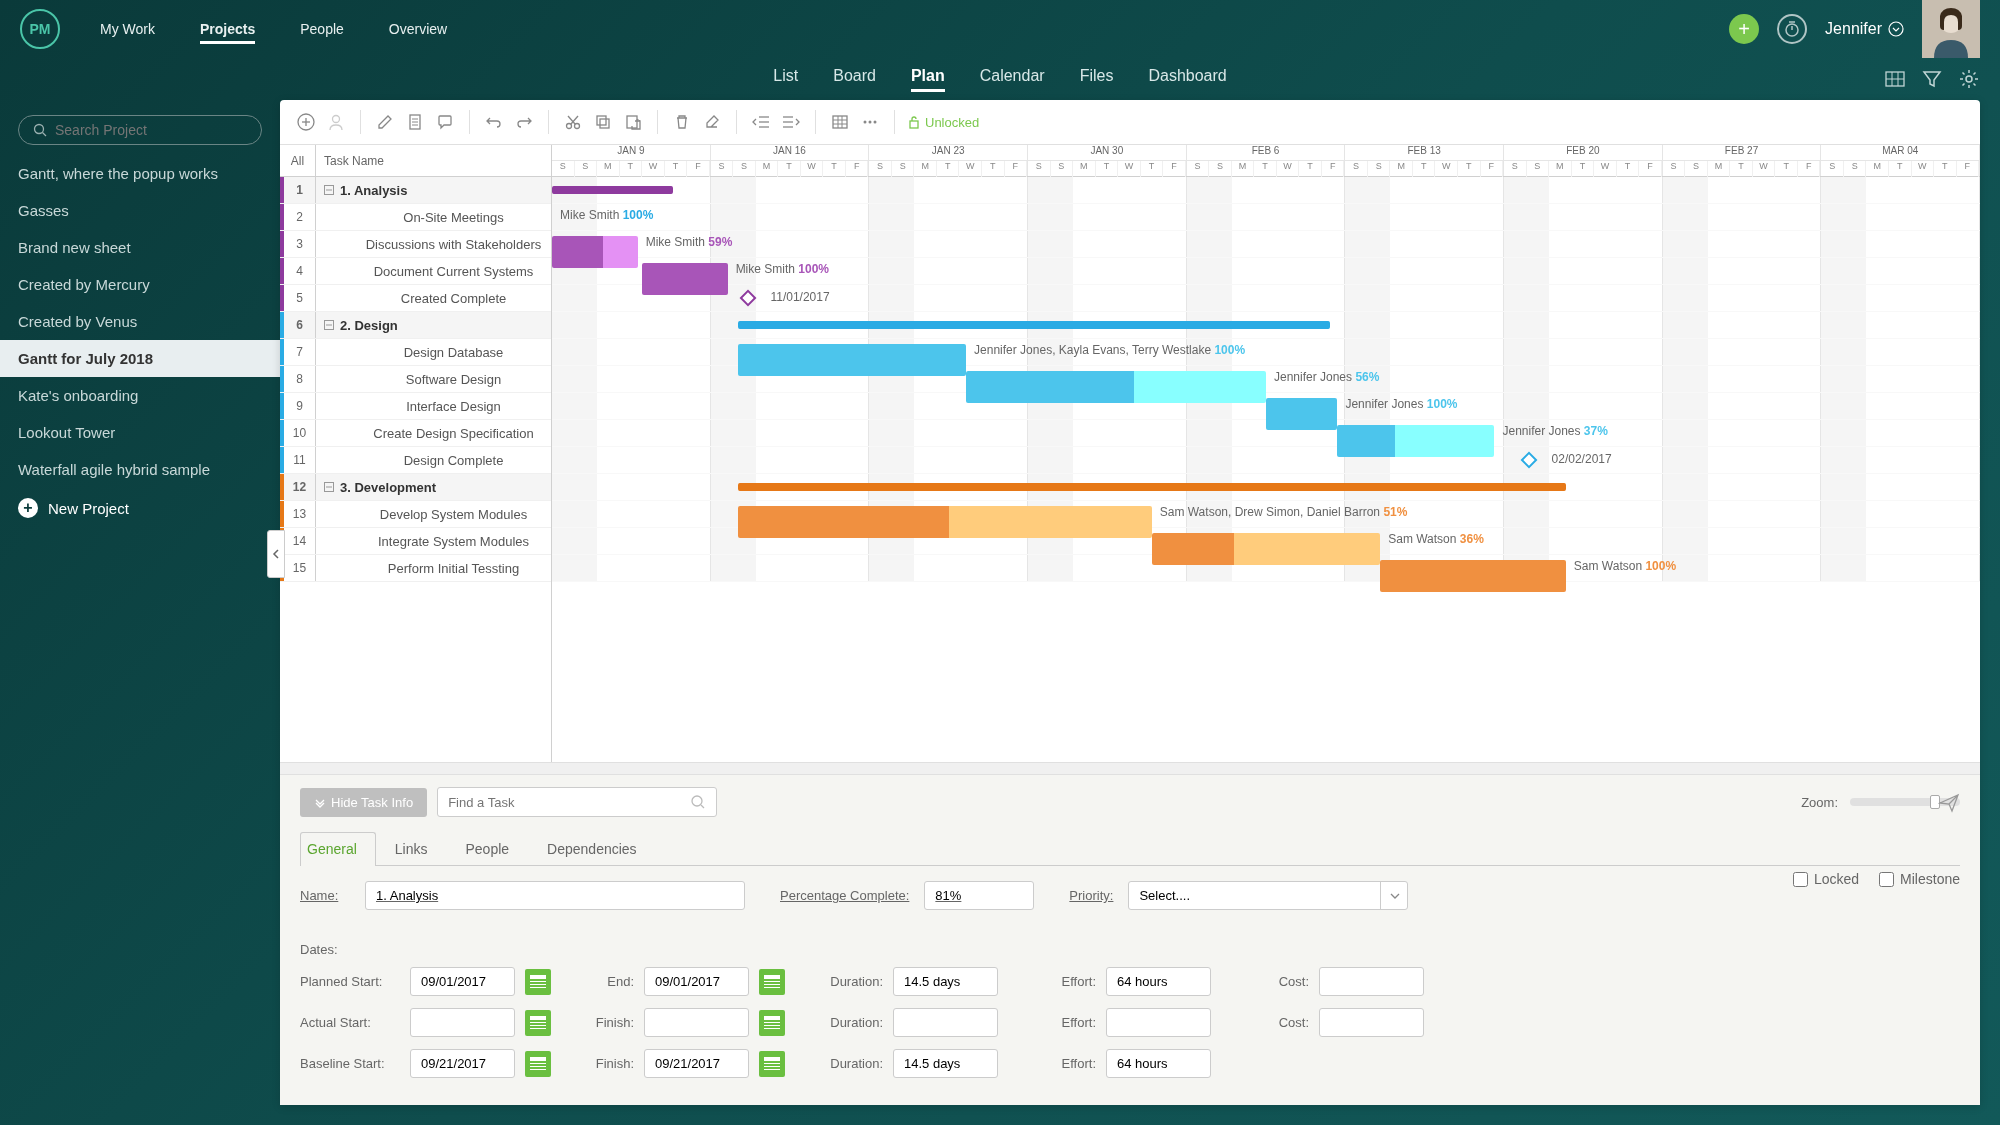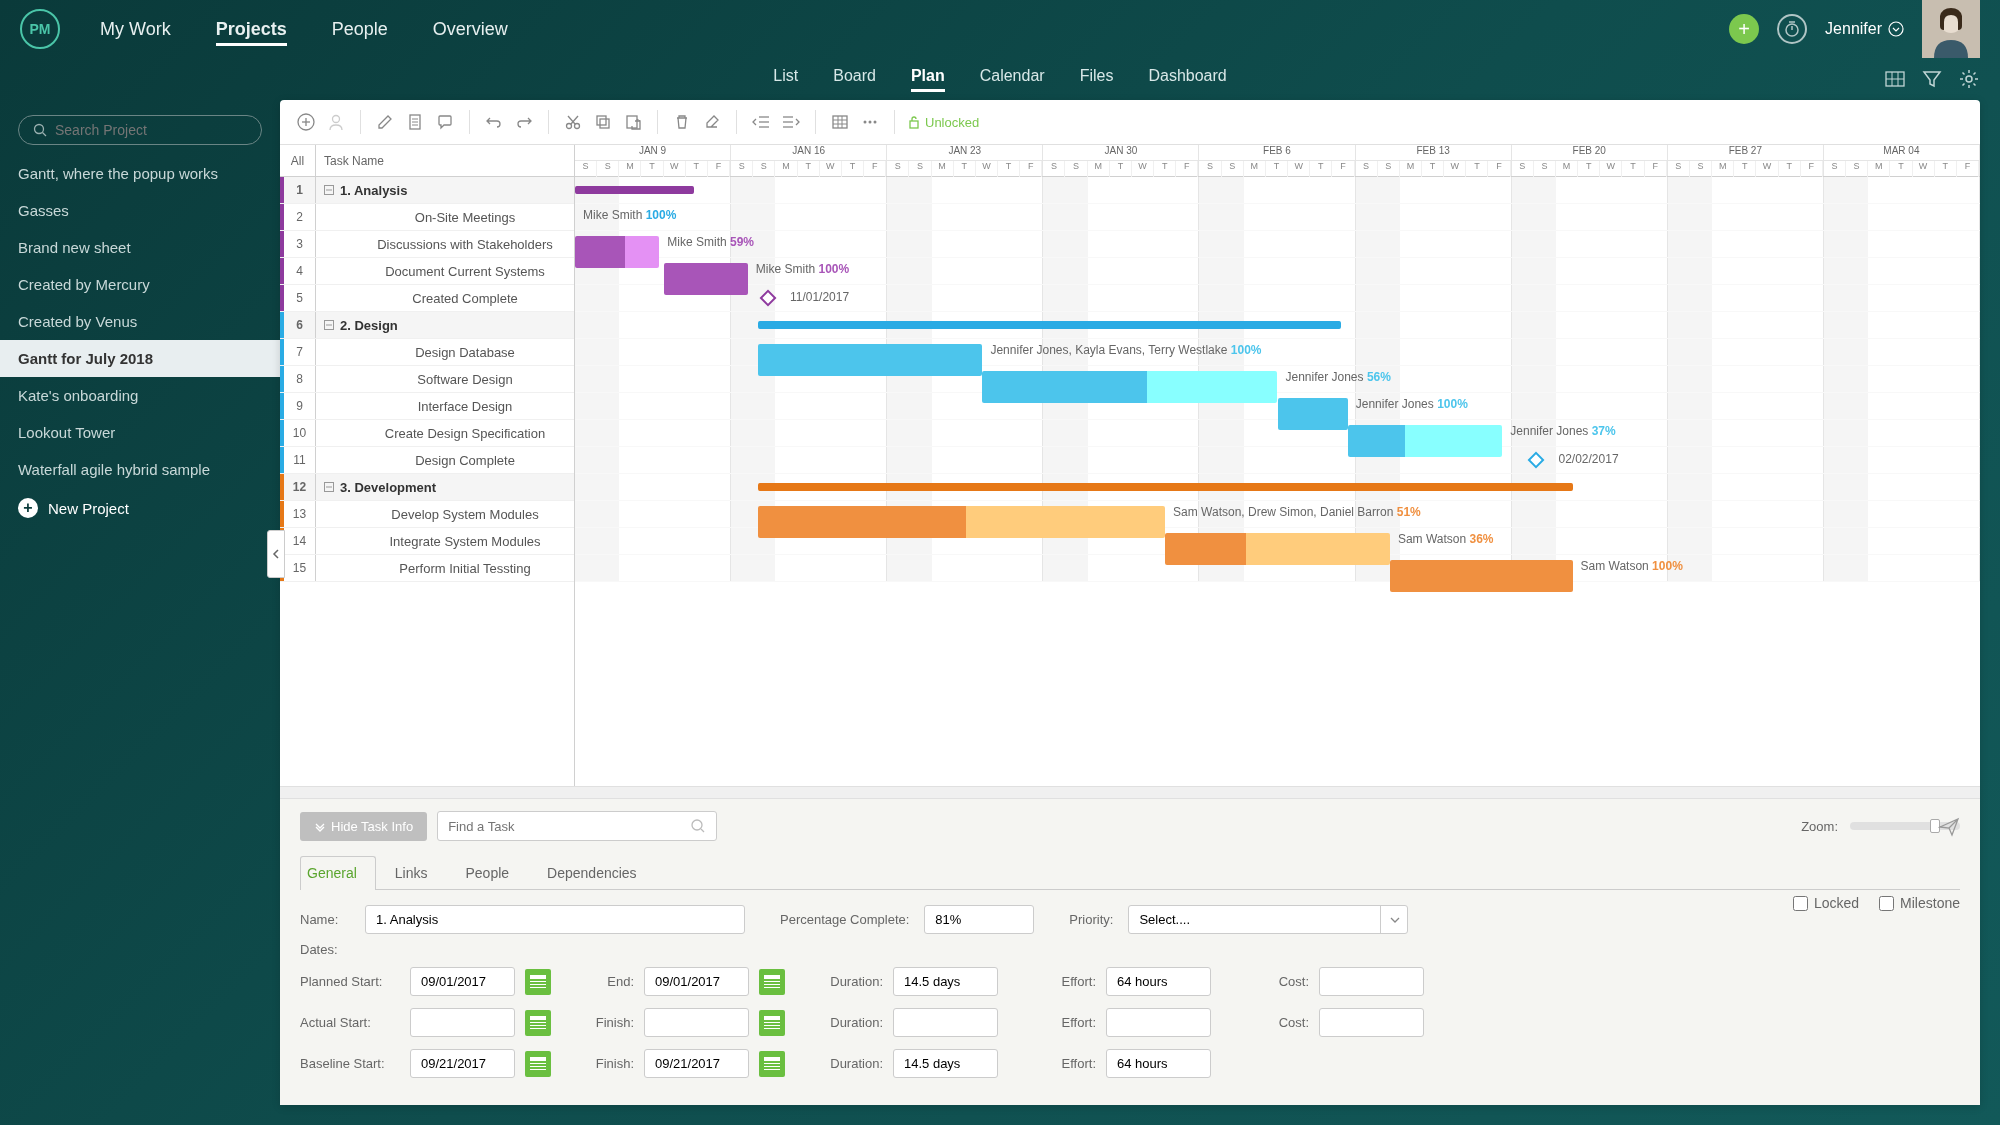--- a/index.html
+++ b/index.html
@@ -1,21 +1,21 @@
 <!DOCTYPE html>
 <html><head>
 <meta charset="utf-8">
 <style>
 * { margin: 0; padding: 0; box-sizing: border-box; font-family: Arial, sans-serif; }
 body { width: 2000px; height: 1125px; overflow: hidden; background: linear-gradient(135deg, #0a3a3a 0%, #0f4d4d 50%, #125959 100%); }
 
 
 .topnav { height: 58px; display: flex; align-items: center; padding: 0 20px; color: #fff; }
 .logo { width: 40px; height: 40px; border: 2px solid #4ac5a8; border-radius: 50%; display: flex; align-items: center; justify-content: center; font-weight: bold; color: #4ac5a8; font-size: 14px; margin-right: 40px; }
-.topnav-item { color: #e8f0f0; font-size: 18px; margin-right: 45px; padding-bottom: 4px; cursor: pointer; }
+.topnav-item { color: #e8f0f0; font-size: 14px; margin-right: 45px; padding-bottom: 4px; cursor: pointer; }
 .topnav-item.active { border-bottom: 3px solid #fff; font-weight: 600; }
 .topnav-right { margin-left: auto; display: flex; align-items: center; gap: 18px; }
 .add-btn { width: 30px; height: 30px; background: #7cc84e; border-radius: 50%; display: flex; align-items: center; justify-content: center; color: #fff; font-size: 20px; cursor: pointer; }
 .clock-btn { width: 30px; height: 30px; border: 2px solid #b0c5c5; border-radius: 50%; display: flex; align-items: center; justify-content: center; cursor: pointer; }
 .user-name { color: #fff; font-size: 16px; display: flex; align-items: center; gap: 6px; cursor: pointer; }
 .avatar { width: 58px; height: 58px; background: #d0c5b8; display: flex; align-items: center; justify-content: center; font-size: 28px; }
 
 
 .subnav-wrap { height: 42px; display: flex; align-items: center; position: relative; }
 .subnav { display: flex; gap: 35px; margin: 0 auto; }
@@ -39,21 +39,21 @@
 .panel { background: #fff; border-radius: 4px; height: 100%; display: flex; flex-direction: column; box-shadow: 0 2px 8px rgba(0,0,0,0.15); }
 
 
 .toolbar { height: 45px; border-bottom: 1px solid #e0e0e0; display: flex; align-items: center; padding: 0 15px; gap: 8px; }
 .tb-icon { width: 22px; height: 22px; cursor: pointer; display: flex; align-items: center; justify-content: center; color: #888; }
 .tb-sep { width: 1px; height: 24px; background: #e0e0e0; margin: 0 5px; }
 .unlocked { display: flex; align-items: center; gap: 5px; color: #7cc84e; font-size: 13px; }
 
 
 .gantt-wrap { flex: 1; display: flex; overflow: hidden; position: relative; }
-.task-list { width: 295px; border-right: 1px solid #d0d0d0; overflow: hidden; display: flex; flex-direction: column; }
+.task-list { width: 272px; border-right: 1px solid #d0d0d0; overflow: hidden; display: flex; flex-direction: column; }
 .task-header { height: 32px; border-bottom: 1px solid #d0d0d0; display: flex; font-size: 12px; color: #666; }
 .task-all { width: 36px; display: flex; align-items: center; justify-content: center; border-right: 1px solid #d0d0d0; }
 .task-name-hdr { flex: 1; display: flex; align-items: center; padding-left: 8px; }
 .task-row { height: 27px; display: flex; font-size: 13px; border-bottom: 1px solid #f0f0f0; align-items: center; }
 .task-num { width: 36px; text-align: center; color: #666; border-right: 1px solid #d0d0d0; border-left: 4px solid transparent; height: 100%; display: flex; align-items: center; justify-content: center; font-size: 12px; }
 .task-num.phase { font-weight: bold; background: #f5f5f5; }
 .phase-purple { border-left-color: #8e3a9e !important; }
 .phase-blue { border-left-color: #2aabe4 !important; }
 .phase-orange { border-left-color: #e67817 !important; }
 .task-label { flex: 1; padding-left: 8px; color: #555; display: flex; align-items: center; gap: 6px; }
@@ -91,21 +91,21 @@
 .find-task input { border: none; outline: none; flex: 1; font-size: 13px; }
 .zoom-wrap { margin-left: auto; display: flex; align-items: center; gap: 12px; font-size: 13px; color: #666; }
 .zoom-slider { width: 110px; height: 8px; background: #e0e0e0; border-radius: 4px; position: relative; }
 .zoom-thumb { position: absolute; right: 20px; top: -3px; width: 10px; height: 14px; background: #fff; border: 1px solid #aaa; border-radius: 2px; }
 
 .tabs { display: flex; border-bottom: 1px solid #ccc; }
 .tab { padding: 8px 18px; font-size: 14px; color: #666; cursor: pointer; border: 1px solid transparent; border-bottom: none; }
 .tab.active { color: #5aa52e; border-color: #ccc; background: #f5f5f2; border-radius: 3px 3px 0 0; margin-bottom: -1px; padding-left: 6px; }
 
 .form-area { padding: 15px 0; position: relative; }
-.form-row { display: flex; align-items: center; gap: 15px; margin-bottom: 8px; font-size: 13px; color: #666; }
+.form-row { display: flex; align-items: center; gap: 15px; margin-bottom: 32px; font-size: 13px; color: #666; text-decoration: underline; }
 .form-label { min-width: 50px; }
 .form-input { border: 1px solid #ccc; border-radius: 3px; padding: 6px 10px; font-size: 13px; background: #fff; }
 .form-input.wide { width: 380px; }
 .form-input.med { width: 110px; }
 .form-input.sm { width: 105px; }
 .cal-icon { width: 26px; height: 26px; background: #6abf40; border-radius: 2px; cursor: pointer; display: flex; align-items: center; justify-content: center; }
 .cal-icon span { width: 16px; height: 14px; background: repeating-linear-gradient(#fff, #fff 1px, #6abf40 1px, #6abf40 3px); border-top: 3px solid #fff; }
 .send-icon { position: absolute; right: 0; top: -40px; cursor: pointer; color: #999; }
 .form-checks { position: absolute; right: 0; top: 5px; display: flex; gap: 20px; font-size: 14px; color: #666; }
 .form-check { display: flex; align-items: center; gap: 6px; }

